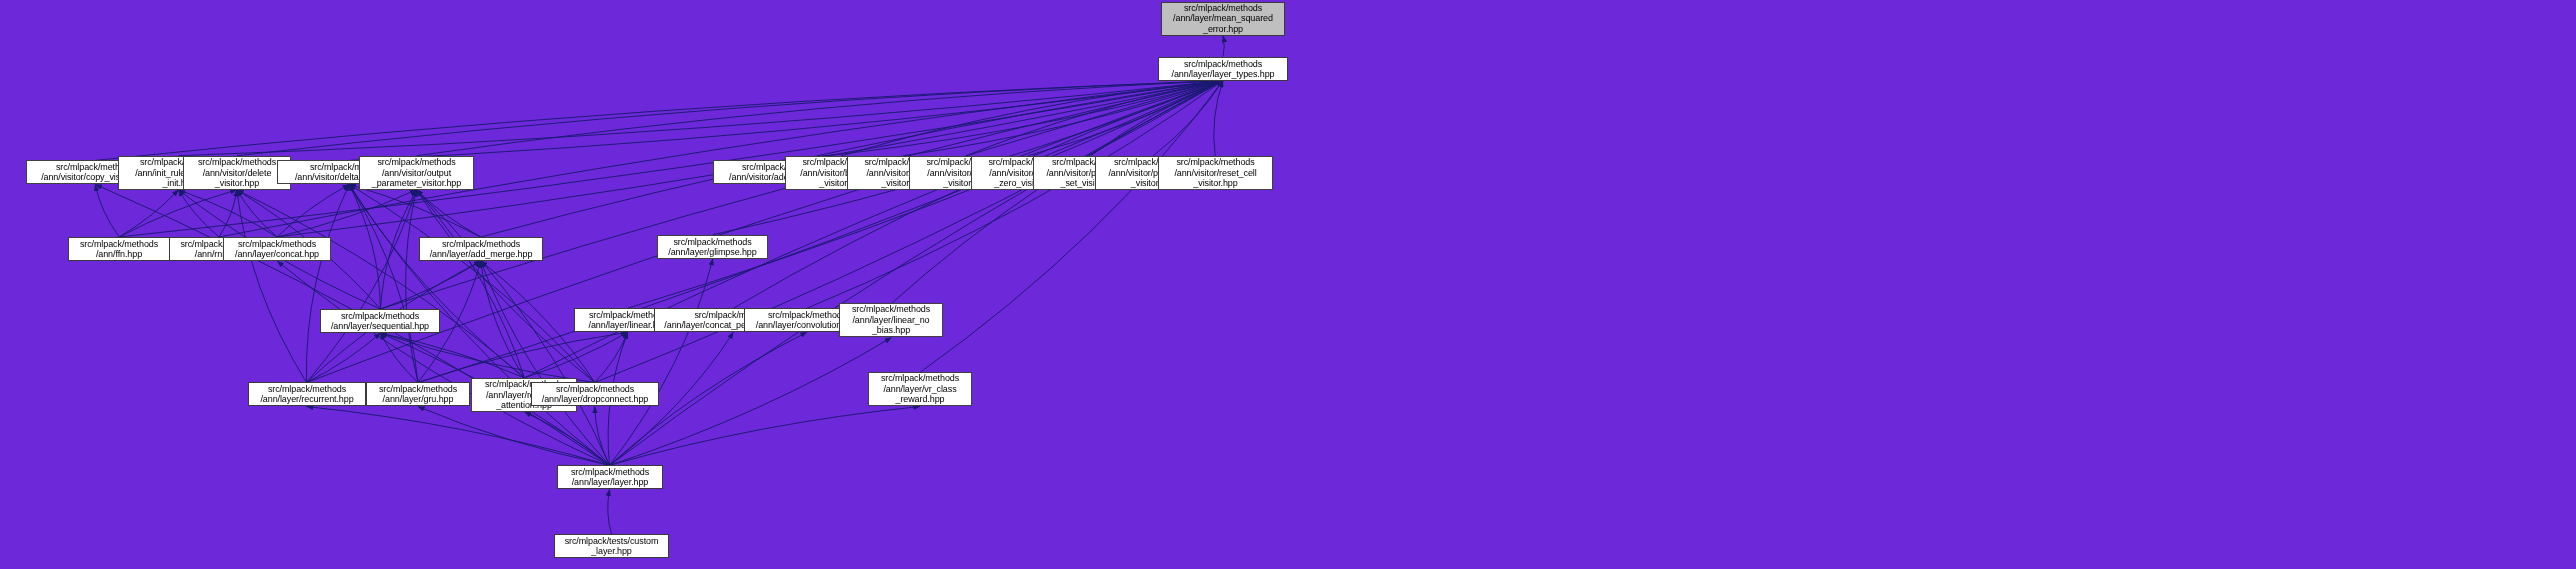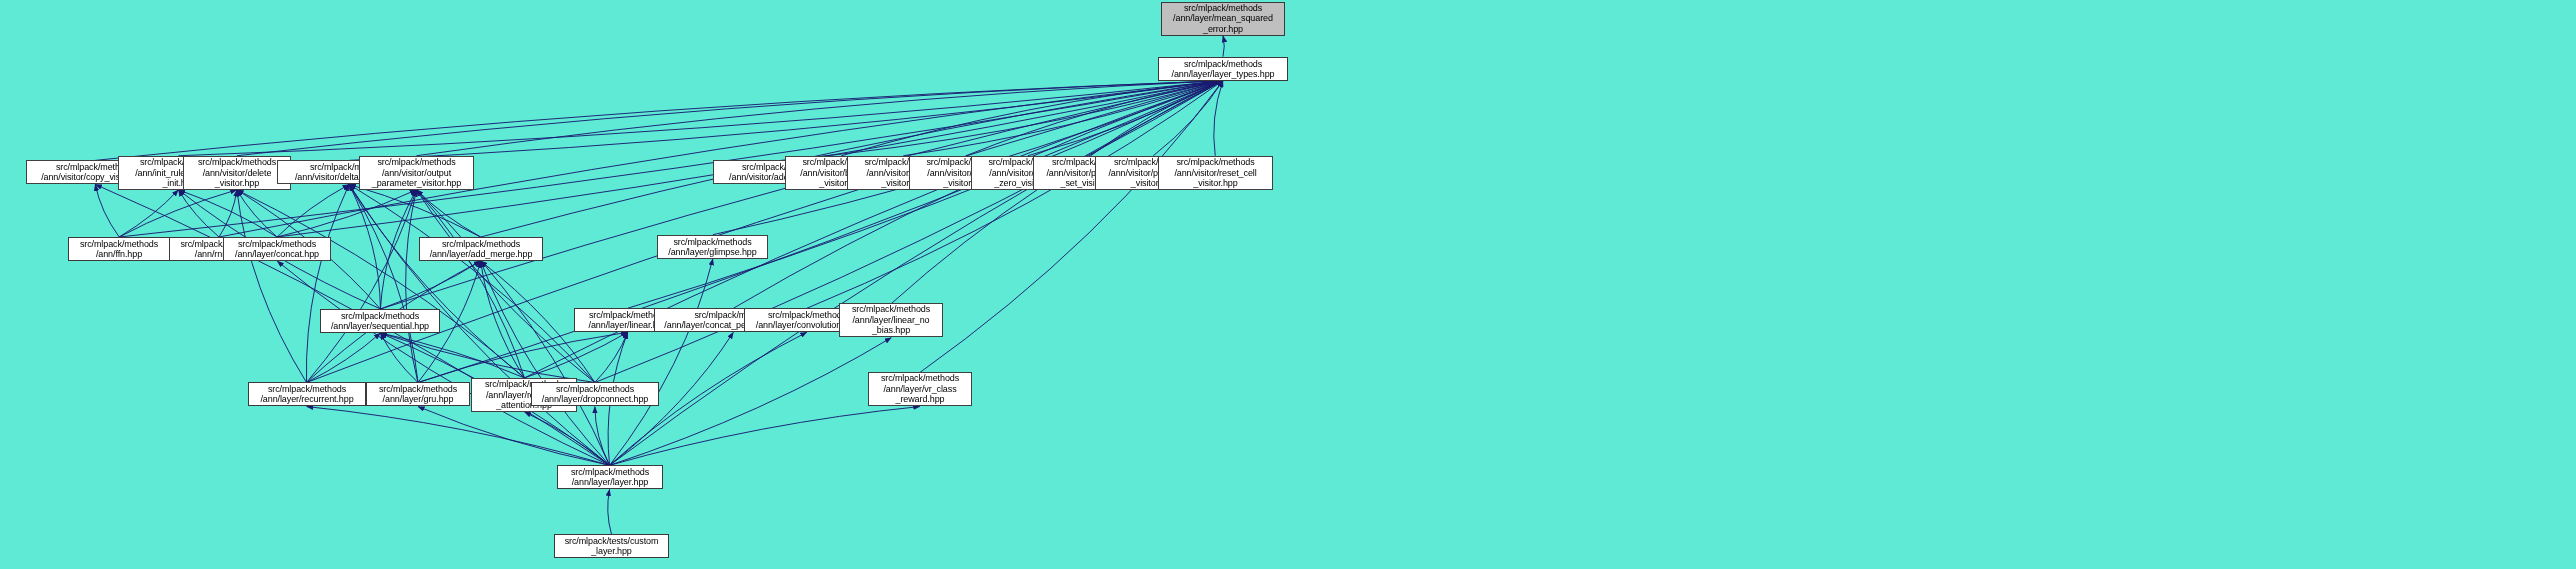--- a/index.html
+++ b/index.html
@@ -5,21 +5,21 @@
 <style>
   html, body {
     margin: 0;
     padding: 0;
     background: #ffffff;
   }
   #graph-root {
     position: relative;
     width: 2576px;
     height: 570px;
-    background: #5eead4;
+    background: #6d28d9;
     font-family: "Liberation Sans", sans-serif;
     overflow: hidden;
   }
   #edge-layer {
     position: absolute;
     left: 0;
     top: 0;
     width: 2576px;
     height: 570px;
     pointer-events: none;

